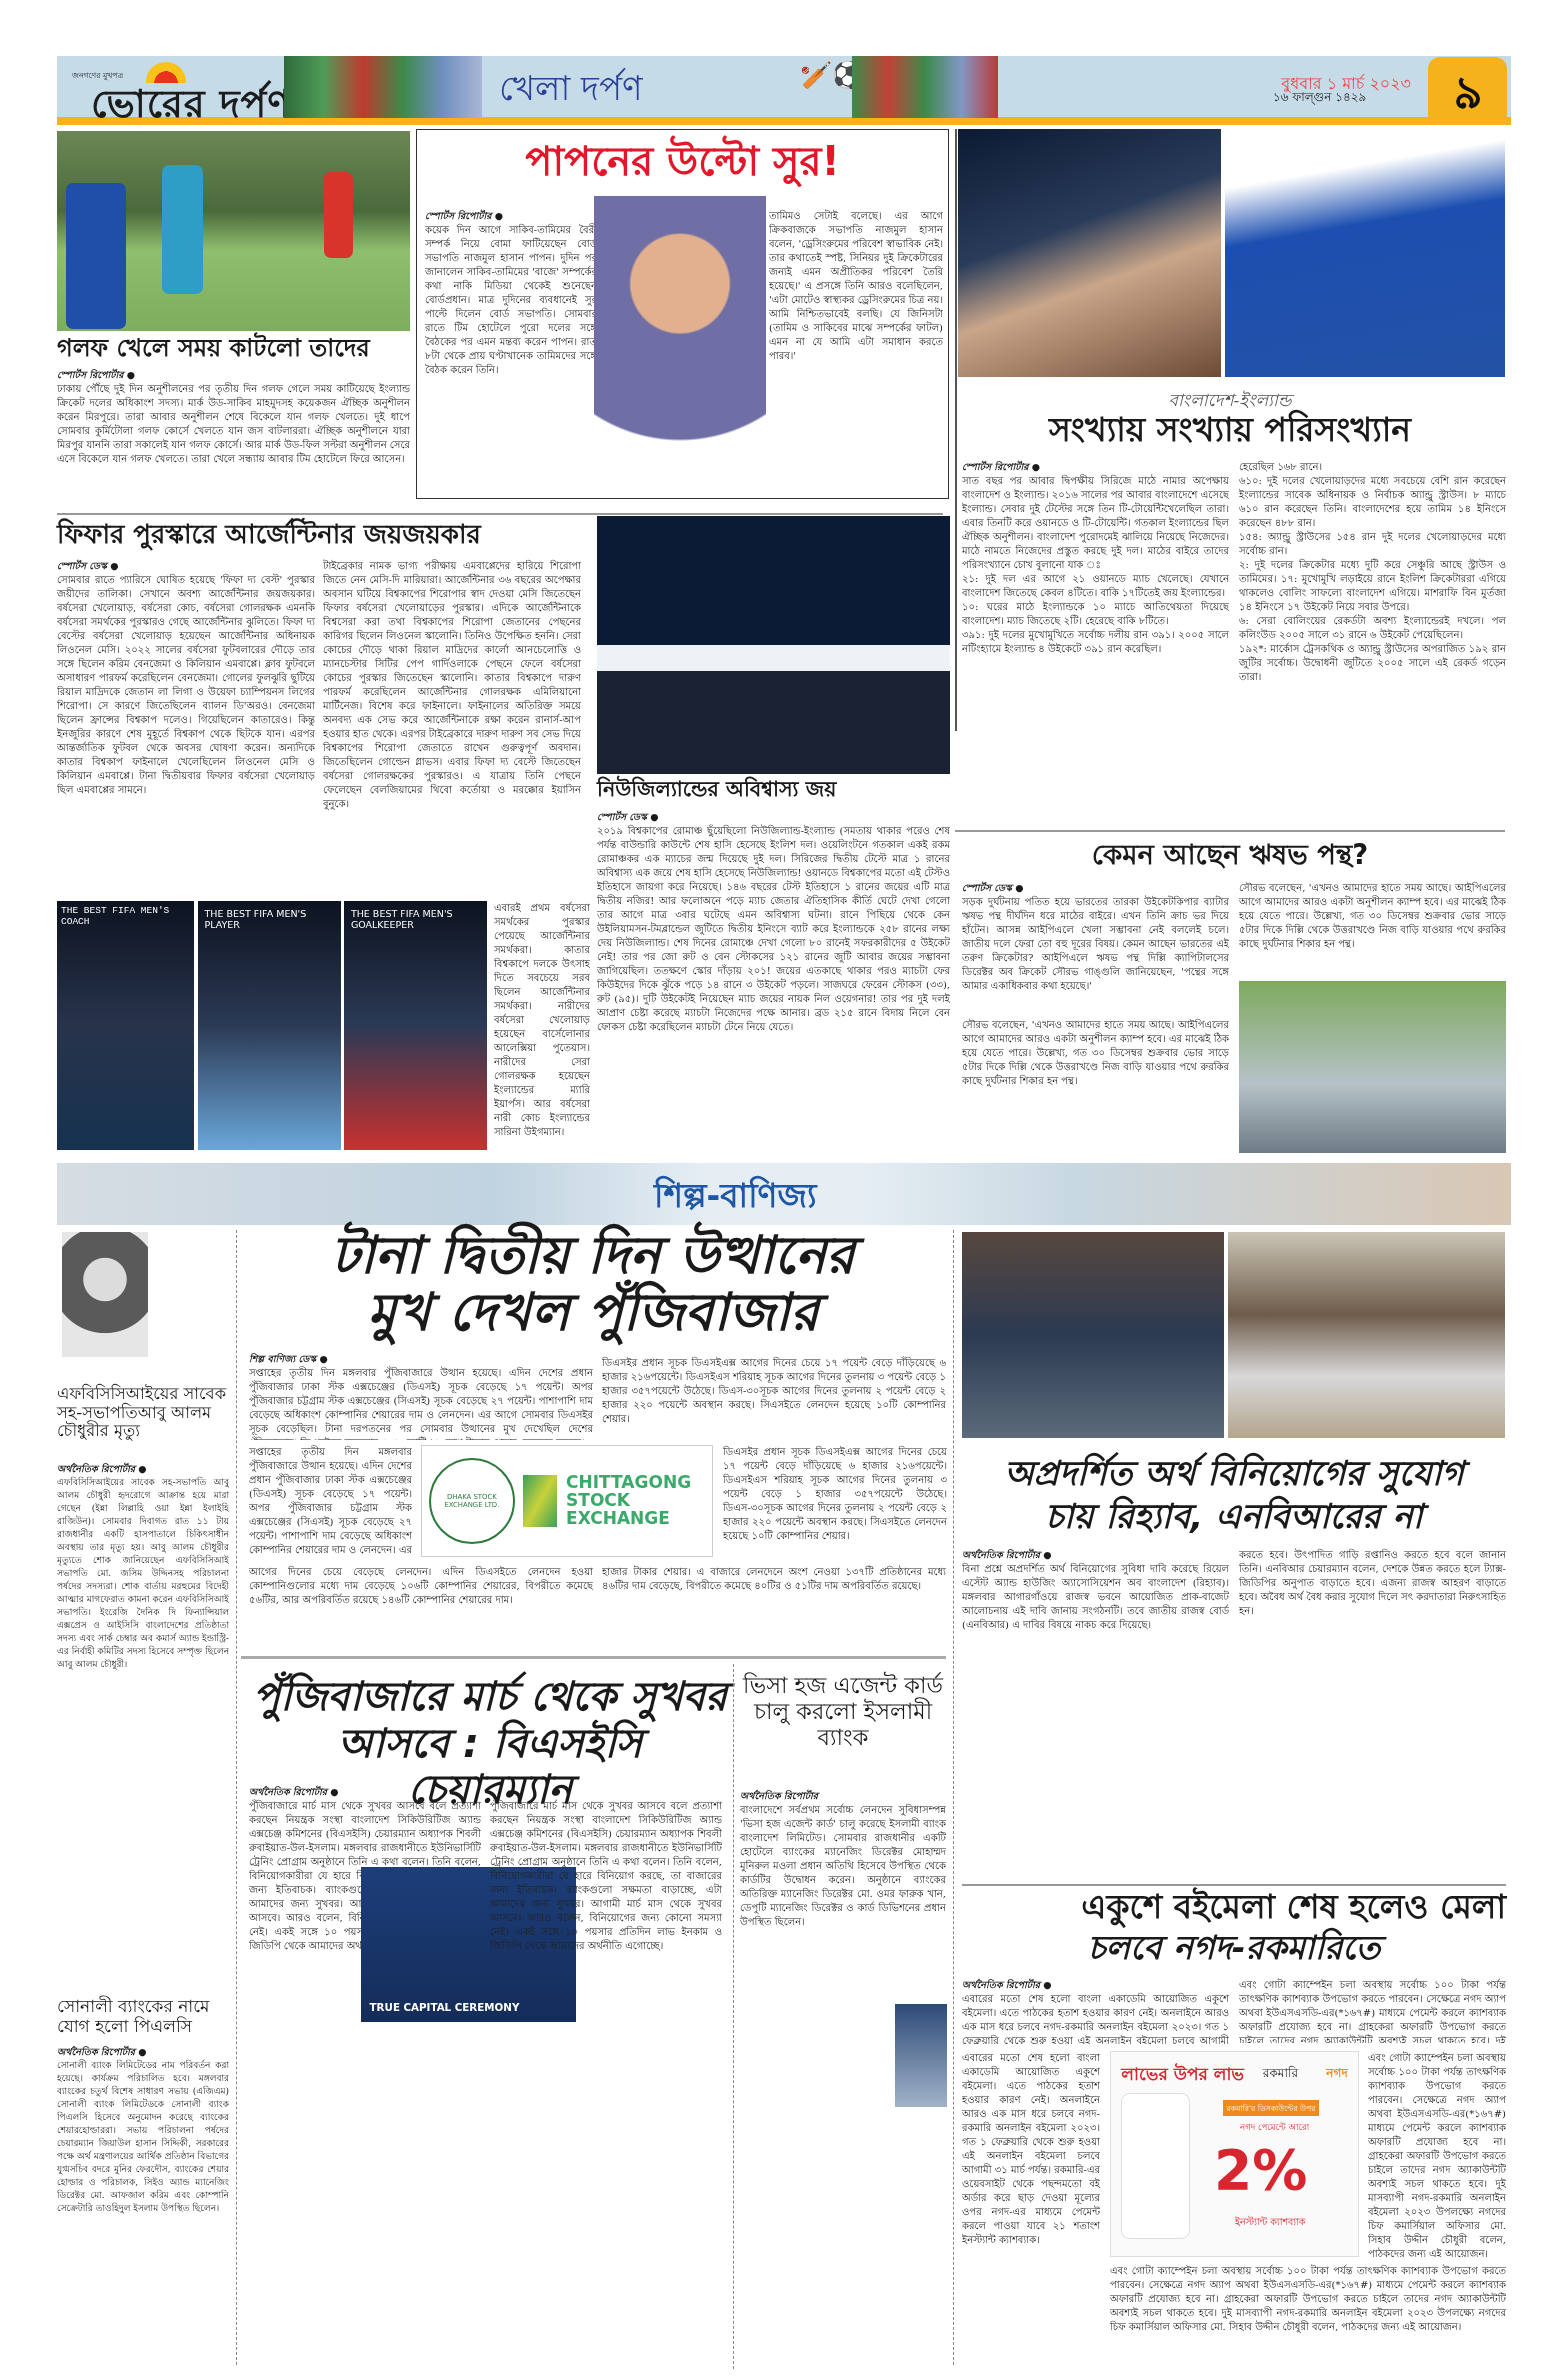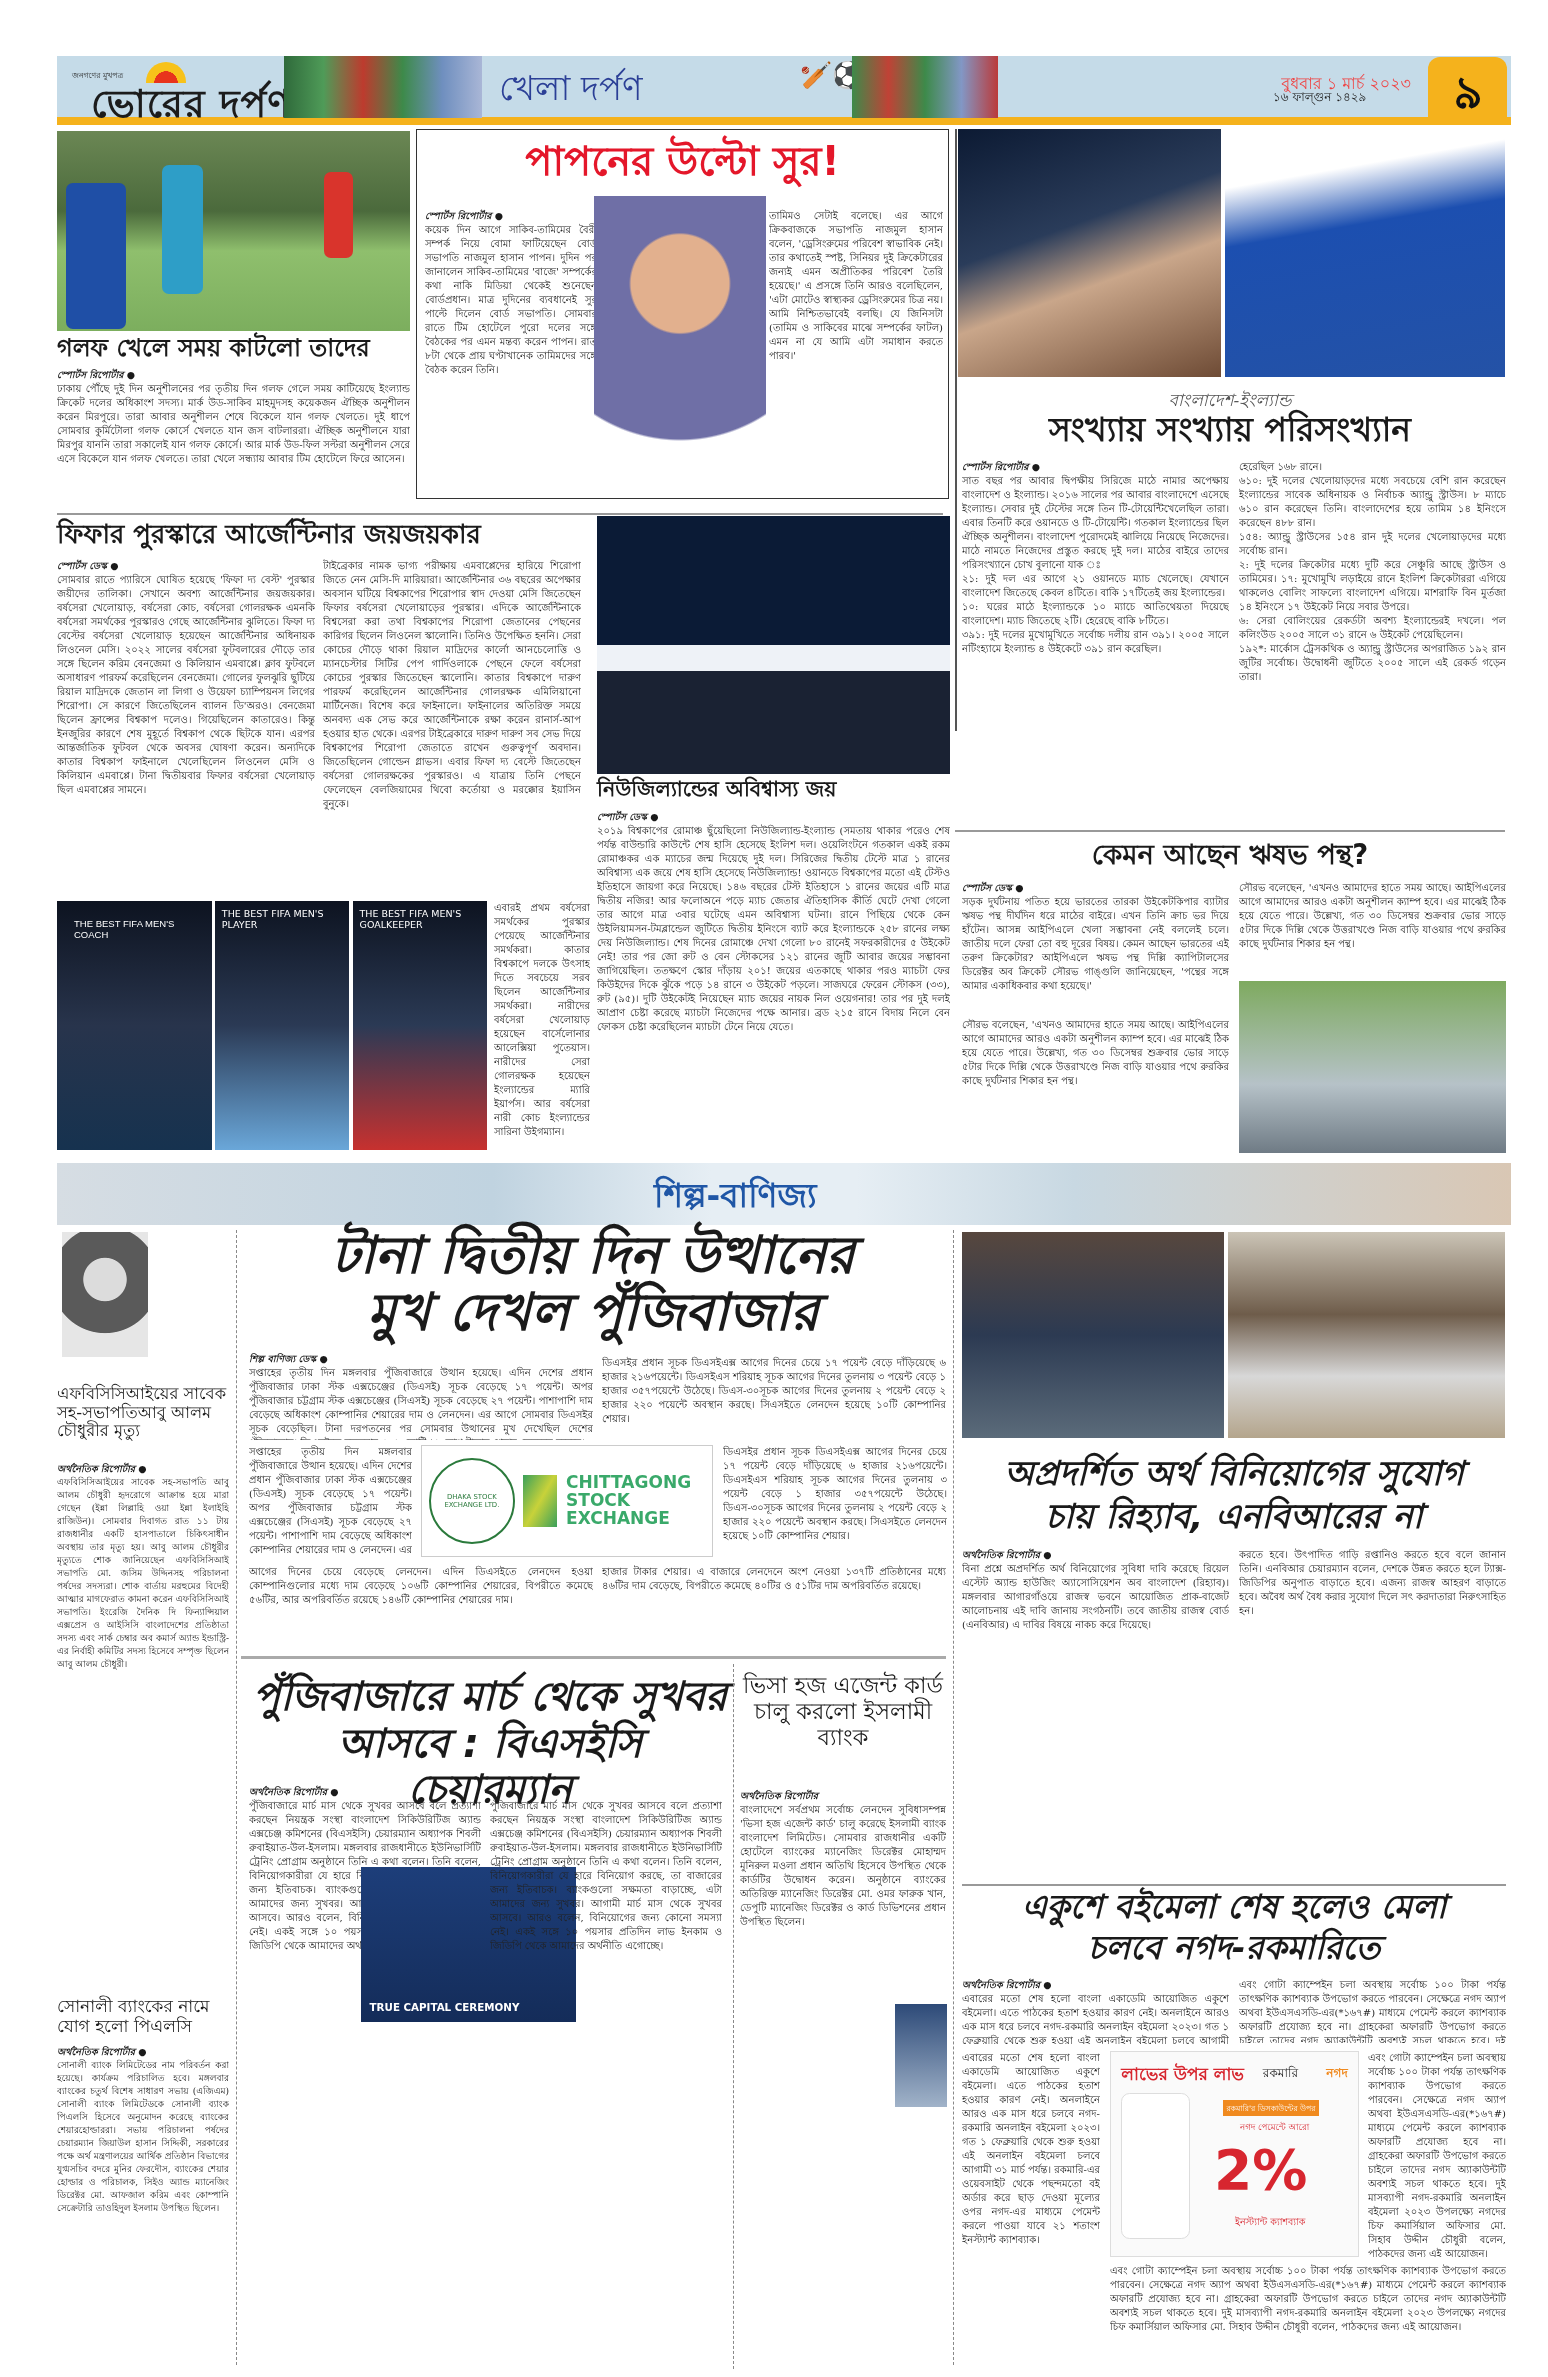--- a/index.html
+++ b/index.html
@@ -81,21 +81,21 @@
 ২: দুই দলের ক্রিকেটার মধ্যে দুটি করে সেঞ্চুরি আছে স্ট্রাউস ও তামিমের। ১৭: মুখোমুখি লড়াইয়ে রানে ইংলিশ ক্রিকেটাররা এগিয়ে থাকলেও বোলিং সাফল্যে বাংলাদেশ এগিয়ে। মাশরাফি বিন মুর্তজা ১৪ ইনিংসে ১৭ উইকেট নিয়ে সবার উপরে।
 ৬: সেরা বোলিংয়ের রেকর্ডটা অবশ্য ইংল্যান্ডেরই দখলে। পল কলিংউড ২০০৫ সালে ৩১ রানে ৬ উইকেট পেয়েছিলেন।
 ১৯২*: মার্কোস ট্রেসকথিক ও অ্যান্ড্রু স্ট্রাউসের অপরাজিত ১৯২ রান জুটির সর্বোচ্চ। উদ্বোধনী জুটিতে ২০০৫ সালে এই রেকর্ড গড়েন তারা।</div>
 
 <div class="abs rule-h" style="left:57px;top:513px;width:886px"></div>
 <div class="abs hl" style="left:57px;top:520px;width:533px;font-size:26px">ফিফার পুরস্কারে আর্জেন্টিনার জয়জয়কার</div>
 <div class="abs byline" style="left:57px;top:559px">স্পোর্টস ডেস্ক ●</div>
 <div class="abs body" style="left:57px;top:573px;width:258px;height:320px;overflow:hidden">সোমবার রাতে প্যারিসে ঘোষিত হয়েছে 'ফিফা দ্য বেস্ট' পুরস্কার জয়ীদের তালিকা। সেখানে অবশ্য আর্জেন্টিনার জয়জয়কার। বর্ষসেরা খেলোয়াড়, বর্ষসেরা কোচ, বর্ষসেরা গোলরক্ষক এমনকি বর্ষসেরা সমর্থকের পুরস্কারও গেছে আর্জেন্টিনার ঝুলিতে। ফিফা দ্য বেস্টের বর্ষসেরা খেলোয়াড় হয়েছেন আর্জেন্টিনার অধিনায়ক লিওনেল মেসি। ২০২২ সালের বর্ষসেরা ফুটবলারের দৌড়ে তার সঙ্গে ছিলেন করিম বেনজেমা ও কিলিয়ান এমবাপ্পে। ক্লাব ফুটবলে অসাধারণ পারফর্ম করেছিলেন বেনজেমা। গোলের ফুলঝুরি ছুটিয়ে রিয়াল মাদ্রিদকে জেতান লা লিগা ও উয়েফা চ্যাম্পিয়নস লিগের শিরোপা। সে কারণে জিতেছিলেন ব্যালন ডি'অরও। বেনজেমা ছিলেন ফ্রান্সের বিশ্বকাপ দলেও। গিয়েছিলেন কাতারেও। কিন্তু ইনজুরির কারণে শেষ মুহূর্তে বিশ্বকাপ থেকে ছিটকে যান। এরপর আন্তর্জাতিক ফুটবল থেকে অবসর ঘোষণা করেন। অন্যদিকে কাতার বিশ্বকাপ ফাইনালে খেলেছিলেন লিওনেল মেসি ও কিলিয়ান এমবাপ্পে। টানা দ্বিতীয়বার ফিফার বর্ষসেরা খেলোয়াড় ছিল এমবাপ্পের সামনে।</div>
 <div class="abs body" style="left:323px;top:559px;width:258px;height:334px;overflow:hidden">টাইব্রেকার নামক ভাগ্য পরীক্ষায় এমবাপ্পেদের হারিয়ে শিরোপা জিতে নেন মেসি-দি মারিয়ারা। আর্জেন্টিনার ৩৬ বছরের অপেক্ষার অবসান ঘটিয়ে বিশ্বকাপের শিরোপার স্বাদ দেওয়া মেসি জিতেছেন ফিফার বর্ষসেরা খেলোয়াড়ের পুরস্কার। এদিকে আর্জেন্টিনাকে বিশ্বসেরা করা তথা বিশ্বকাপের শিরোপা জেতানের পেছনের কারিগর ছিলেন লিওনেল স্কালোনি। তিনিও উপেক্ষিত হননি। সেরা কোচের দৌড়ে থাকা রিয়াল মাদ্রিদের কার্লো আনচেলোত্তি ও ম্যানচেস্টার সিটির পেপ গার্দিওলাকে পেছনে ফেলে বর্ষসেরা কোচের পুরস্কার জিতেছেন স্কালোনি। কাতার বিশ্বকাপে দারুণ পারফর্ম করেছিলেন আর্জেন্টিনার গোলরক্ষক এমিলিয়ানো মার্টিনেজ। বিশেষ করে ফাইনালে। ফাইনালের অতিরিক্ত সময়ে অনবদ্য এক সেভ করে আর্জেন্টিনাকে রক্ষা করেন রানার্স-আপ হওয়ার হাত থেকে। এরপর টাইব্রেকারে দারুণ দারুণ সব সেভ দিয়ে বিশ্বকাপের শিরোপা জেতাতে রাখেন গুরুত্বপূর্ণ অবদান। জিতেছিলেন গোল্ডেন গ্লাভস। এবার ফিফা দ্য বেস্টে জিতেছেন বর্ষসেরা গোলরক্ষকের পুরস্কারও। এ যাত্রায় তিনি পেছনে ফেলেছেন বেলজিয়ামের থিবো কর্তোয়া ও মরক্কোর ইয়াসিন বুনুকে।</div>
 <div class="abs" style="left:57px;top:901px;width:430px;height:249px;display:flex;gap:3.4px">
-  <div style="flex:1;background:linear-gradient(180deg,#0d1320,#28344c 50%,#16324f);color:#fff;font-size:9.5px;padding:17px;font-family:Liberation Sans, sans-serif">THE BEST FIFA MEN'S COACH</div>
+  <div style="flex:1;background:linear-gradient(180deg,#0d1320,#28344c 50%,#16324f);color:#fff;font-size:9.5px;padding:4px;font-family:Liberation Mono, monospace">THE BEST FIFA MEN'S COACH</div>
   <div style="flex:1;background:linear-gradient(180deg,#0d1320,#2b3a55 50%,#6aa7d9);color:#fff;font-size:9.5px;padding:6.9px;font-family:'DejaVu Sans',sans-serif">THE BEST FIFA MEN'S PLAYER</div>
   <div style="flex:1;background:linear-gradient(180deg,#0d1320,#2b3a55 50%,#c7312f);color:#fff;font-size:9.5px;padding:6.9px;font-family:'DejaVu Sans',sans-serif">THE BEST FIFA MEN'S GOALKEEPER</div>
 </div>
 <div class="abs body" style="left:494px;top:901px;width:96px;height:249px;overflow:hidden">এবারই প্রথম বর্ষসেরা সমর্থকের পুরস্কার পেয়েছে আর্জেন্টিনার সমর্থকরা। কাতার বিশ্বকাপে দলকে উৎসাহ দিতে সবচেয়ে সরব ছিলেন আর্জেন্টিনার সমর্থকরা। নারীদের বর্ষসেরা খেলোয়াড় হয়েছেন বার্সেলোনার আলেক্সিয়া পুতেয়াস। নারীদের সেরা গোলরক্ষক হয়েছেন ইংল্যান্ডের ম্যারি ইয়ার্পস। আর বর্ষসেরা নারী কোচ ইংল্যান্ডের সারিনা উইগম্যান।</div>
 
 <div class="abs photo" style="left:597px;top:516px;width:353px;height:258px;background:linear-gradient(180deg,#0b1b36 0 50%,#eef2f7 50% 60%,#1a2233 60% 100%)"></div>
 <div class="abs hl" style="left:597px;top:778px;width:353px;font-size:20.6px">নিউজিল্যান্ডের অবিশ্বাস্য জয়</div>
 <div class="abs byline" style="left:597px;top:810px">স্পোর্টস ডেস্ক ●</div>
 <div class="abs body" style="left:597px;top:824px;width:353px;height:329px;overflow:hidden">২০১৯ বিশ্বকাপের রোমাঞ্চ ছুঁয়েছিলো নিউজিল্যান্ড-ইংল্যান্ড (সমতায় থাকার পরেও শেষ পর্যন্ত বাউন্ডারি কাউন্টে শেষ হাসি হেসেছে ইংলিশ দল। ওয়েলিংটনে গতকাল একই রকম রোমাঞ্চকর এক ম্যাচের জন্ম দিয়েছে দুই দল। সিরিজের দ্বিতীয় টেস্টে মাত্র ১ রানের অবিশ্বাস্য এক জয়ে শেষ হাসি হেসেছে নিউজিল্যান্ড! ওয়ানডে বিশ্বকাপের মতো এই টেস্টও ইতিহাসে জায়গা করে নিয়েছে। ১৪৬ বছরের টেস্ট ইতিহাসে ১ রানের জয়ের এটি মাত্র দ্বিতীয় নজির! আর ফলোঅনে পড়ে ম্যাচ জেতার ঐতিহাসিক কীর্তি ঘেটে দেখা গেলো তার আগে মাত্র ৩বার ঘটেছে এমন অবিশ্বাস্য ঘটনা। রানে পিছিয়ে থেকে কেন উইলিয়ামসন-টমব্লান্ডেল জুটিতে দ্বিতীয় ইনিংসে ব্যাট করে ইংল্যান্ডকে ২৫৮ রানের লক্ষ্য দেয় নিউজিল্যান্ড। শেষ দিনের রোমাঞ্চে দেখা গেলো ৮০ রানেই সফরকারীদের ৫ উইকেট নেই! তার পর জো রুট ও বেন স্টোকসের ১২১ রানের জুটি আবার জয়ের সম্ভাবনা জাগিয়েছিল। ততক্ষণে স্কোর দাঁড়ায় ২০১! জয়ের এতকাছে থাকার পরও ম্যাচটা ফের কিউইদের দিকে ঝুঁকে পড়ে ১৪ রানে ৩ উইকেট পড়লে। সাজঘরে ফেরেন স্টোকস (৩৩), রুট (৯৫)। দুটি উইকেটই নিয়েছেন ম্যাচ জয়ের নায়ক নিল ওয়েগনার! তার পর দুই দলই আপ্রাণ চেষ্টা করেছে ম্যাচটা নিজেদের পক্ষে আনার। ব্রড ২১৫ রানে বিদায় নিলে বেন ফোকস চেষ্টা করেছিলেন ম্যাচটা টেনে নিয়ে যেতে।</div>
 
@@ -153,21 +153,21 @@
 <div class="abs" style="left:953px;top:1230px;width:0.9px;height:1135px;border-left:0.9px dashed #888"></div>
 <div class="abs photo" style="left:962px;top:1232px;width:262px;height:206px;background:linear-gradient(180deg,#57473e,#2c3a52 50%,#5b6b7a)"></div>
 <div class="abs photo" style="left:1228px;top:1232px;width:277px;height:206px;background:linear-gradient(180deg,#cbc4b6,#6e5c4a 40%,#d8d8d8 70%,#b4a58c)"></div>
 <div class="abs hl" style="left:962px;top:1454px;width:544px;text-align:center;font-size:34px;font-style:italic">অপ্রদর্শিত অর্থ বিনিয়োগের সুযোগ</div>
 <div class="abs hl" style="left:962px;top:1497px;width:544px;text-align:center;font-size:34px;font-style:italic">চায় রিহ্যাব, এনবিআরের না</div>
 <div class="abs byline" style="left:962px;top:1548px">অর্থনৈতিক রিপোর্টার ●</div>
 <div class="abs body" style="left:962px;top:1562px;width:267px;height:310px;overflow:hidden">বিনা প্রশ্নে অপ্রদর্শিত অর্থ বিনিয়োগের সুবিধা দাবি করেছে রিয়েল এস্টেট অ্যান্ড হাউজিং অ্যাসোসিয়েশন অব বাংলাদেশ (রিহ্যাব)। মঙ্গলবার আগারগাঁওয়ে রাজস্ব ভবনে আয়োজিত প্রাক-বাজেট আলোচনায় এই দাবি জানায় সংগঠনটি। তবে জাতীয় রাজস্ব বোর্ড (এনবিআর) এ দাবির বিষয়ে নাকচ করে দিয়েছে।</div>
 <div class="abs body" style="left:1239px;top:1548px;width:267px;height:323px;overflow:hidden">করতে হবে। উৎপাদিত গাড়ি রপ্তানিও করতে হবে বলে জানান তিনি। এনবিআর চেয়ারম্যান বলেন, দেশকে উন্নত করতে হলে ট্যাক্স-জিডিপির অনুপাত বাড়াতে হবে। এজন্য রাজস্ব আহরণ বাড়াতে হবে। অবৈধ অর্থ বৈধ করার সুযোগ দিলে সৎ করদাতারা নিরুৎসাহিত হন।</div>
 
 <div class="abs rule-h" style="left:962px;top:1884px;width:544px"></div>
-<div class="abs hl" style="left:962px;top:1888px;width:544px;text-align:center;font-size:33px;font-style:italic">একুশে বইমেলা শেষ হলেও মেলা</div>
+<div class="abs hl" style="left:962px;top:1888px;width:544px;text-align:right;font-size:33px;">একুশে বইমেলা শেষ হলেও মেলা</div>
 <div class="abs hl" style="left:962px;top:1929px;width:544px;text-align:center;font-size:33px;font-style:italic">চলবে নগদ-রকমারিতে</div>
 <div class="abs byline" style="left:962px;top:1978px">অর্থনৈতিক রিপোর্টার ●</div>
 <div class="abs body" style="left:962px;top:1992px;width:267px;height:52px;overflow:hidden">এবারের মতো শেষ হলো বাংলা একাডেমি আয়োজিত একুশে বইমেলা। এতে পাঠকের হতাশ হওয়ার কারণ নেই। অনলাইনে আরও এক মাস ধরে চলবে নগদ-রকমারি অনলাইন বইমেলা ২০২৩। গত ১ ফেব্রুয়ারি থেকে শুরু হওয়া এই অনলাইন বইমেলা চলবে আগামী ৩১ মার্চ পর্যন্ত। রকমারি-এর ওয়েবসাইট থেকে পছন্দমতো বই অর্ডার করে ছাড় দেওয়া মূল্যের ওপর নগদ-এর মাধ্যমে পেমেন্ট করলে পাওয়া যাবে ২১ শতাংশ ইনস্ট্যান্ট ক্যাশব্যাক।</div>
 <div class="abs body" style="left:1239px;top:1978px;width:267px;height:65px;overflow:hidden">এবং গোটা ক্যাম্পেইন চলা অবস্থায় সর্বোচ্চ ১০০ টাকা পর্যন্ত তাৎক্ষণিক ক্যাশব্যাক উপভোগ করতে পারবেন। সেক্ষেত্রে নগদ অ্যাপ অথবা ইউএসএসডি-এর(*১৬৭#) মাধ্যমে পেমেন্ট করলে ক্যাশব্যাক অফারটি প্রযোজ্য হবে না। গ্রাহকেরা অফারটি উপভোগ করতে চাইলে তাদের নগদ অ্যাকাউন্টটি অবশ্যই সচল থাকতে হবে। দুই মাসব্যাপী নগদ-রকমারি অনলাইন বইমেলা ২০২৩ উপলক্ষ্যে নগদের চিফ কমার্সিয়াল অফিসার মো. সিহাব উদ্দীন চৌধুরী বলেন, পাঠকদের জন্য এই আয়োজন।</div>
 <div class="abs body" style="left:962px;top:2051px;width:138px;height:318px;overflow:hidden">এবারের মতো শেষ হলো বাংলা একাডেমি আয়োজিত একুশে বইমেলা। এতে পাঠকের হতাশ হওয়ার কারণ নেই। অনলাইনে আরও এক মাস ধরে চলবে নগদ-রকমারি অনলাইন বইমেলা ২০২৩। গত ১ ফেব্রুয়ারি থেকে শুরু হওয়া এই অনলাইন বইমেলা চলবে আগামী ৩১ মার্চ পর্যন্ত। রকমারি-এর ওয়েবসাইট থেকে পছন্দমতো বই অর্ডার করে ছাড় দেওয়া মূল্যের ওপর নগদ-এর মাধ্যমে পেমেন্ট করলে পাওয়া যাবে ২১ শতাংশ ইনস্ট্যান্ট ক্যাশব্যাক।</div>
 
 <div class="abs ad" style="left:1110px;top:2051px;width:249px;height:206px">
   <div style="position:absolute;left:10.3px;top:8.6px;font-size:17px;font-weight:bold;color:#d7262f;font-family:'DejaVu Sans',sans-serif">লাভের উপর লাভ</div>
   <div style="position:absolute;right:60px;top:12px;font-size:12px;color:#222;font-family:'DejaVu Sans',sans-serif">রকমারি</div>
   <div style="position:absolute;right:10.3px;top:12px;font-size:12px;color:#f08a1f;font-weight:bold;font-family:'DejaVu Sans',sans-serif">নগদ</div>

